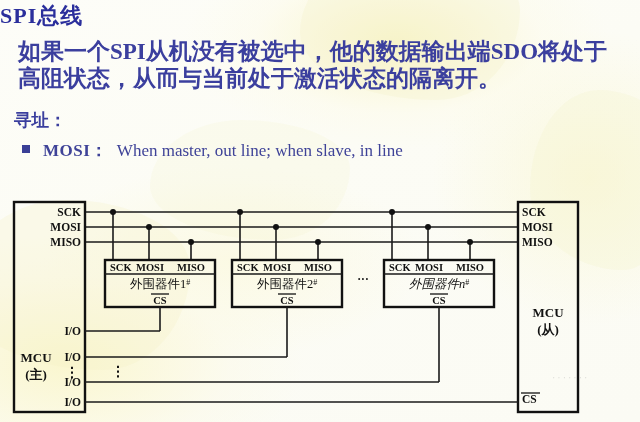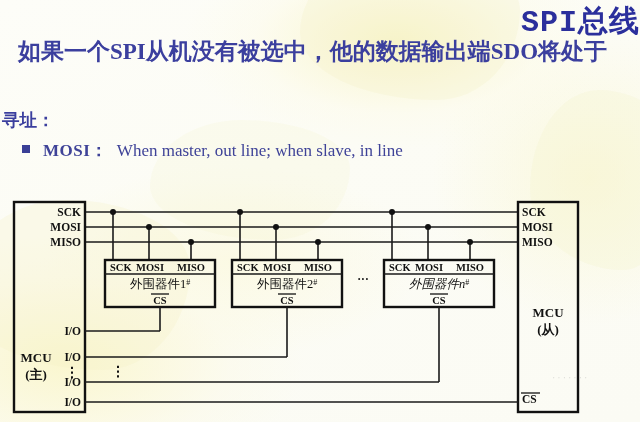--- a/index.html
+++ b/index.html
@@ -26,42 +26,42 @@
     position: absolute;
     background: rgba(243,240,196,0.55);
     border-radius: 46% 54% 38% 62% / 55% 40% 60% 45%;
     pointer-events: none;
   }
 
   
   .title {
     position: absolute;
     left: 0; right: 0; top: 1px;
-    text-align: right;
-    font-size: 30px;
+    text-align: left;
+    font-size: 22px;
     font-weight: bold;
     color: #2b2f9c;
     letter-spacing: 1px;
-    font-family: Liberation Mono, monospace;
+    font-family: Liberation Serif, serif;
   }
   .para {
     position: absolute;
     left: 18px;
     right: 16px;
     color: #3b3f9e;
     font-size: 23px;
     line-height: 27px;
     font-weight: bold;
     font-family: "Liberation Serif", "DejaVu Serif", serif;
   }
   .para.l1 { top: 38px; }
   .para.l2 { top: 65px; }
   .addr {
     position: absolute;
-    left: 2px;
+    left: 14px;
     top: 108px;
     color: #3b3f9e;
     font-size: 17.5px;
     font-weight: bold;
   }
   .bullet-row {
     position: absolute;
     left: 22px;
     right: 10px;
     color: #3f4398;
@@ -120,20 +120,21 @@
 <div id="page">
 
   <div class="wm" style="left:-40px;  top:200px; width:230px; height:170px; opacity:.5;"></div>
   <div class="wm" style="left:300px; top:-50px; width:220px; height:150px; opacity:.45;"></div>
   <div class="wm" style="left:530px; top:90px;  width:150px; height:180px; opacity:.4;"></div>
   <div class="wm" style="left:150px; top:120px; width:200px; height:120px; opacity:.3;"></div>
 
   <div class="title">SPI总线</div>
 
   <div class="para l1">如果一个SPI从机没有被选中，他的数据输出端SDO将处于</div>
+  <div class="para l2">高阻状态，从而与当前处于激活状态的隔离开。</div>
 
   <div class="addr">寻址：</div>
 
   <div class="bullet-row b1">
     <span class="bullet-sq"></span>
     <span class="sig-name">MOSI：</span>
     <span class="sig-desc">When master, out line; when slave, in line</span>
   </div>
 
 

